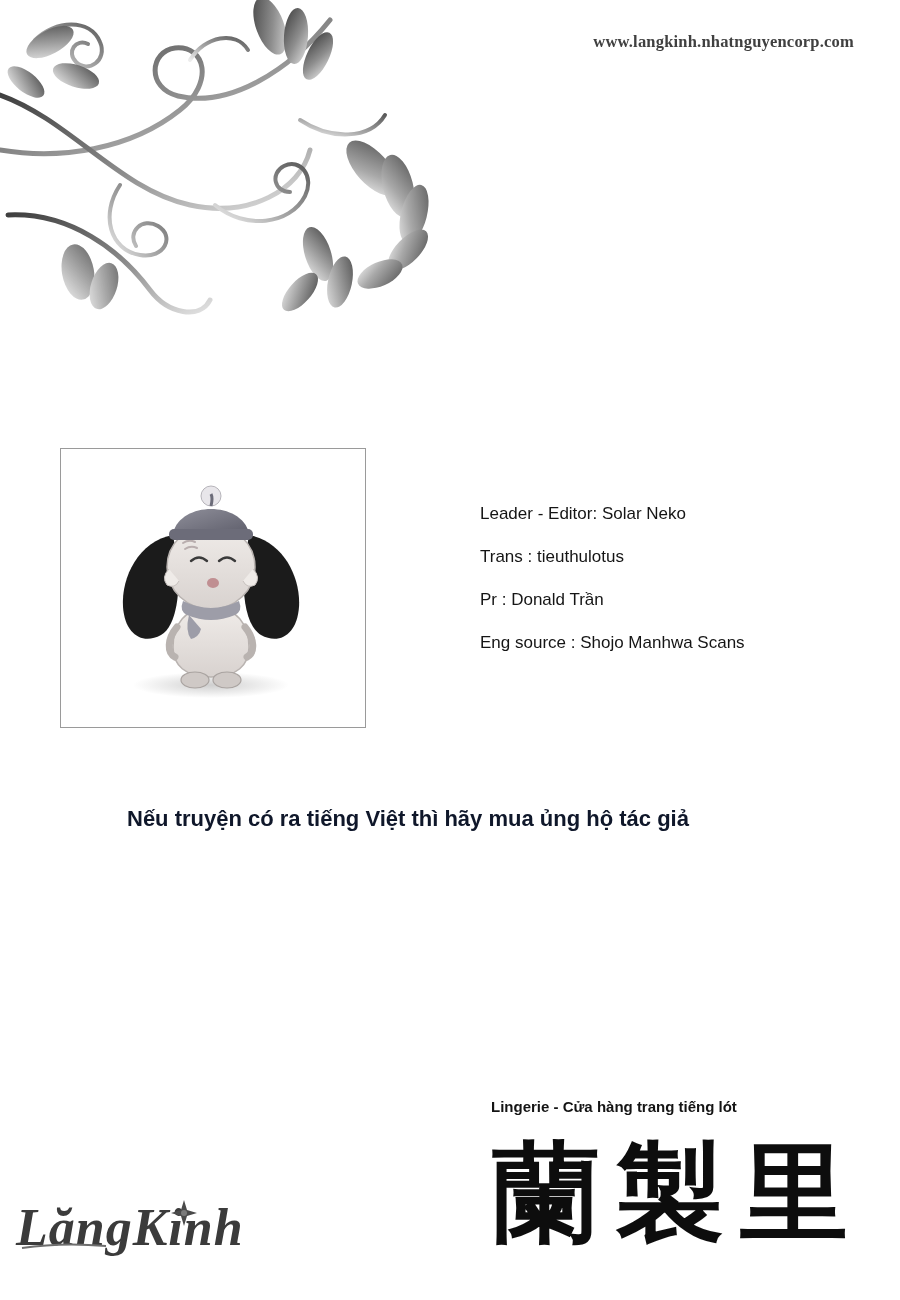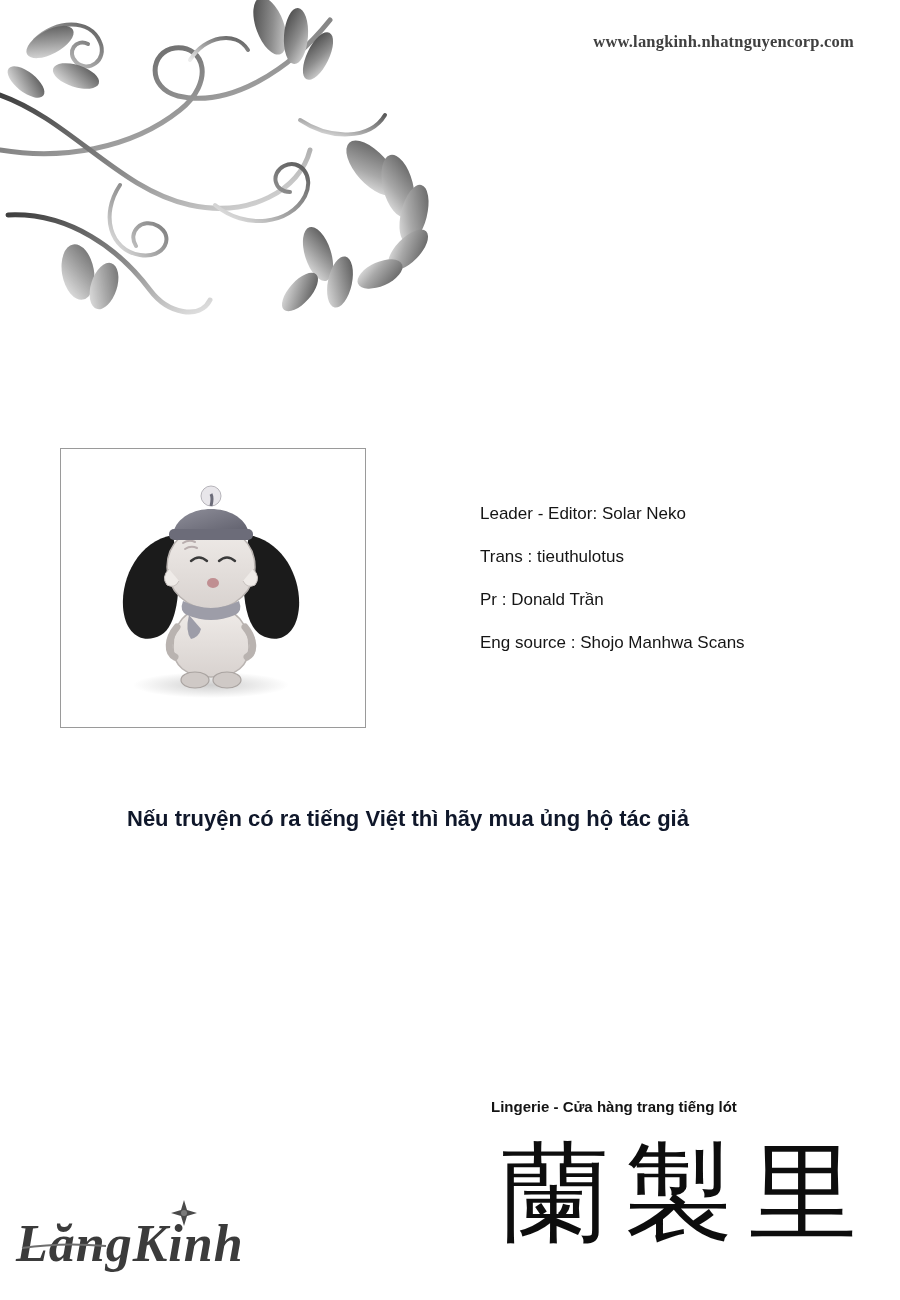--- a/index.html
+++ b/index.html
@@ -92,41 +92,40 @@
     color: #141414;
     white-space: nowrap;
   }
   .cjk-logo {
     position: absolute;
     left: 492px;
     top: 1128px;
     width: 390px;
     height: 130px;
     font-family: "DejaVu Sans", sans-serif;
-    font-weight: normal;
+    font-weight: bold;
     font-size: 108px;
     line-height: 130px;
     letter-spacing: 16px;
     color: #0d0d0d;
     white-space: nowrap;
-    text-align: center;
   }
 
   
   .group-logo {
     position: absolute;
     left: 16px;
     top: 1188px;
     width: 250px;
     height: 84px;
   }
   .group-logo-text {
     position: absolute;
     left: 0;
-    top: 26px;
+    top: 10px;
     font-family: "Liberation Serif", serif;
     font-style: italic;
     font-weight: bold;
     font-size: 52px;
     letter-spacing: 1px;
     color: #3b3b3b;
     white-space: nowrap;
   }
 </style>
 </head>

